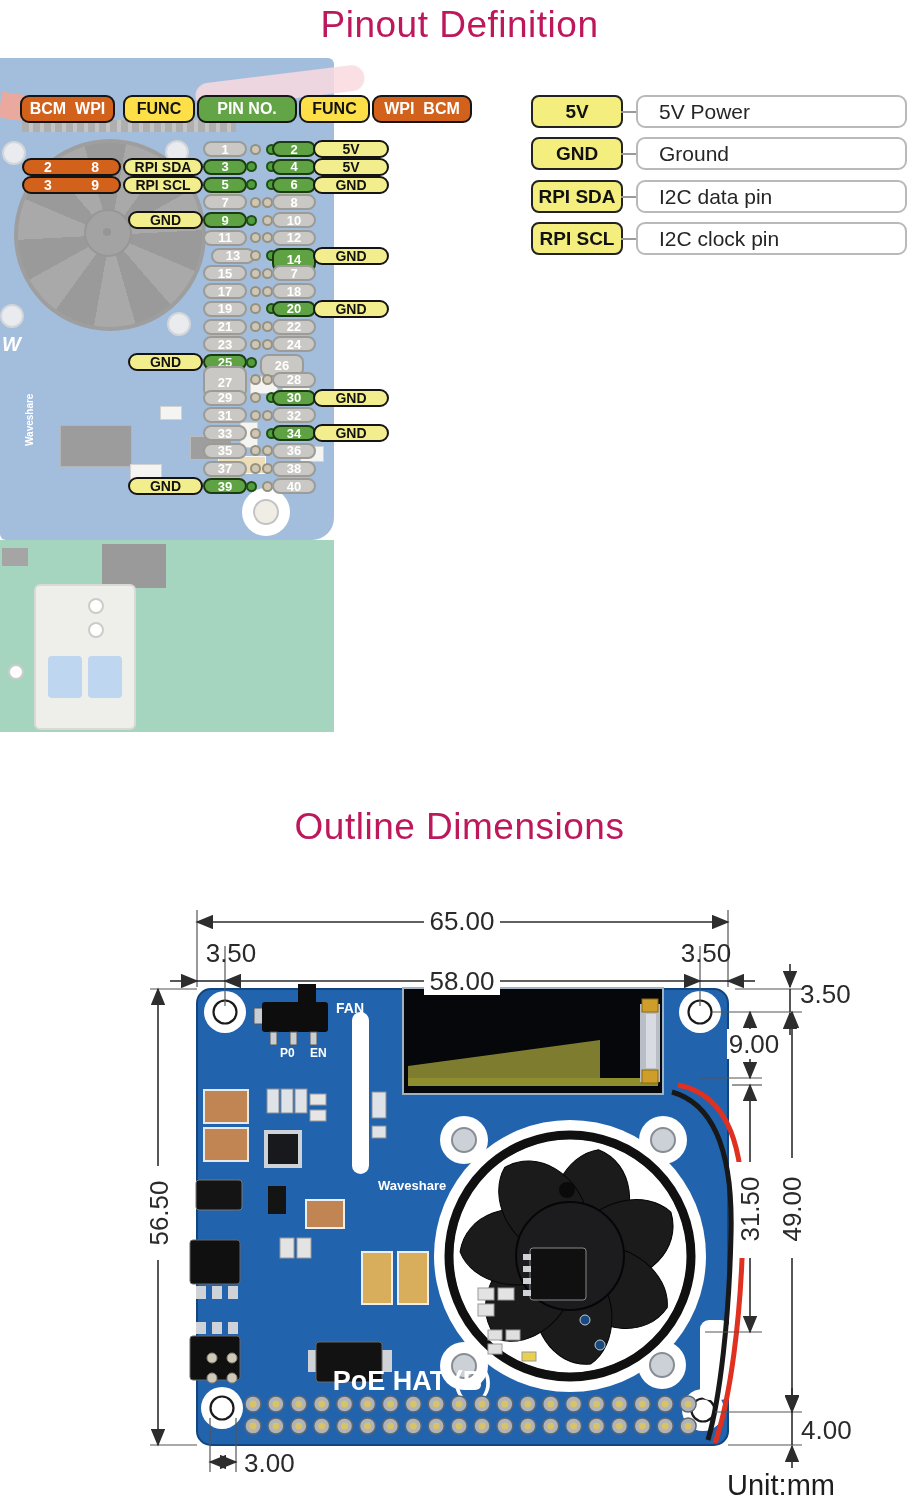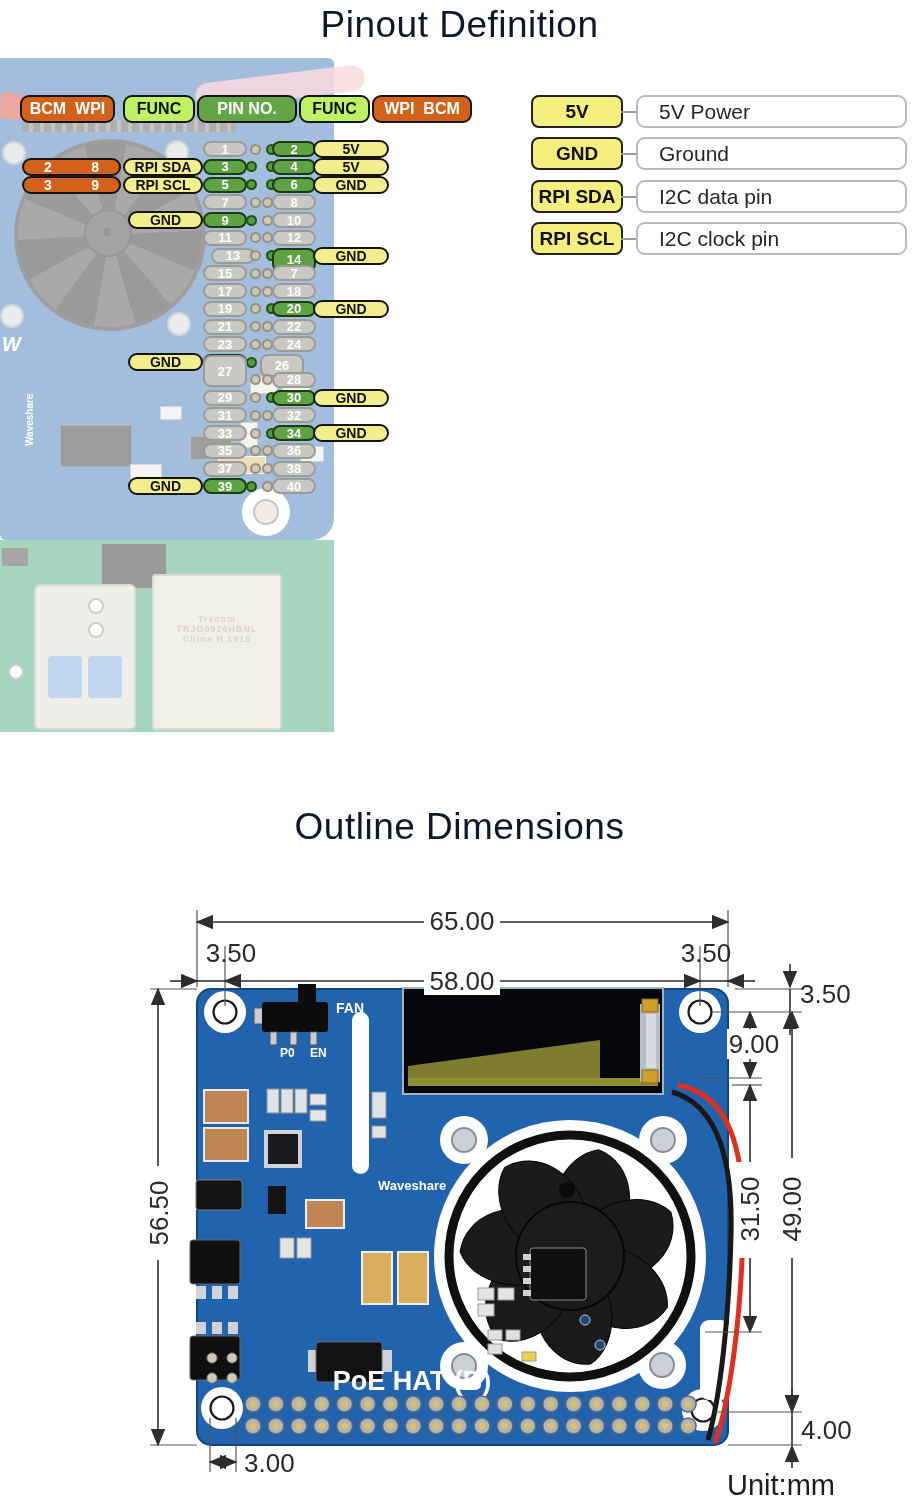--- a/index.html
+++ b/index.html
@@ -1,25 +1,25 @@
 <!DOCTYPE html>
 <html><head>
 <meta charset="utf-8">
 <style>
   html,body{margin:0;padding:0}
   body{width:919px;height:1500px;position:relative;background:#fff;overflow:hidden;
        font-family:"Liberation Sans",sans-serif;}
-  .title{position:absolute;width:100%;text-align:center;color:#0f172a;font-size:37px;
+  .title{position:absolute;width:100%;text-align:center;color:#be185d;font-size:37px;
          letter-spacing:.5px;font-weight:400}
   
   .hbadge{position:absolute;top:95px;height:28px;border:2px solid #161616;border-radius:9px;
           display:flex;align-items:center;justify-content:center;font-weight:bold;font-size:16px;
           white-space:pre;box-sizing:border-box;z-index:4}
   .bg-orange{background:#d2611c;color:#fff}
-  .bg-yellow{background:#bef264;color:#111}
+  .bg-yellow{background:#fde047;color:#111}
   .bg-green{background:#63a446;color:#fff}
   
   #pin-rows{position:absolute;left:0;top:0;z-index:3}
   .pbox{position:absolute;width:44px;height:16px;box-sizing:border-box;border-radius:8px;
         color:#fff;font-weight:bold;font-size:13px;display:flex;align-items:center;
         justify-content:center;line-height:1}
   .pbox.gray{background:#c9c8c4;border:2px solid #9b9b97}
   .pbox.act{background:#5ea244;border:2px solid #1c3b10}
   .ball{position:absolute;width:11px;height:11px;border-radius:50%;box-sizing:border-box}
   .ball.gray{background:#cfc7b6;border:2px solid #97907f}
@@ -79,25 +79,20 @@
   <div style="left:130px;top:408px;width:30px;height:18px;background:#e7e7e2;border:1px solid #999"></div>
   <div style="left:218px;top:400px;width:46px;height:16px;background:#d9b55f;border:1px solid #eee"></div>
   <div style="left:242px;top:432px;width:48px;height:48px;border-radius:50%;background:#fff"></div>
   <div style="left:253px;top:443px;width:26px;height:26px;border-radius:50%;background:#ddd7c4;border:2px solid #777;box-sizing:border-box"></div>
   <div style="left:0;top:484px;width:334px;height:192px;background:#35a06e"></div>
   <div style="left:102px;top:488px;width:64px;height:44px;background:#1b1b1b"></div>
   <div style="left:2px;top:492px;width:26px;height:18px;background:#333"></div>
   <div style="left:34px;top:528px;width:102px;height:146px;background:#d8d8d0;border:2px solid #a8a8a0;border-radius:6px;box-sizing:border-box"></div>
   <div style="left:48px;top:600px;width:34px;height:42px;background:#6ba3dc;border-radius:4px"></div>
   <div style="left:88px;top:600px;width:34px;height:42px;background:#6ba3dc;border-radius:4px"></div>
-  <div style="left:152px;top:518px;width:130px;height:156px;background:#dedacb;border:2px solid #b0ac9c;border-radius:4px;box-sizing:border-box;padding-top:38px;font-size:9px;letter-spacing:1px;color:#a89e85;font-weight:bold">
-    <span class="eth-line">Trxcom</span>
-    <span class="eth-line">TRJG0926HBNL</span>
-    <span class="eth-line">China H 1918</span>
-  </div>
   <div style="left:88px;top:542px;width:16px;height:16px;border-radius:50%;background:#fff;border:2px solid #8b8b80;box-sizing:border-box"></div>
   <div style="left:88px;top:566px;width:16px;height:16px;border-radius:50%;background:#fff;border:2px solid #8b8b80;box-sizing:border-box"></div>
   <div style="left:8px;top:608px;width:16px;height:16px;border-radius:50%;background:#fff;border:2px solid #8b8b80;box-sizing:border-box"></div>
 </div>
 
 <div class="hbadge bg-orange" style="left:20px;width:95px">BCM  WPI</div>
 <div class="hbadge bg-yellow" style="left:123px;width:72px">FUNC</div>
 <div class="hbadge bg-green" style="left:197px;width:100px">PIN NO.</div>
 <div class="hbadge bg-yellow" style="left:299px;width:71px">FUNC</div>
 <div class="hbadge bg-orange" style="left:372px;width:100px">WPI  BCM</div>
@@ -165,21 +160,21 @@
     <div class="pbox gray" style="left: 272px; top: 318.5px; width: 44px; height: 16px;">22</div>
     <div class="pbox gray" style="left: 203px; top: 336.25px; width: 44px; height: 16px;">23</div>
     <div class="ball gray" style="left: 250px; top: 338.75px;"></div>
     <div class="ball gray" style="left: 262px; top: 338.75px;"></div>
     <div class="pbox gray" style="left: 272px; top: 336.25px; width: 44px; height: 16px;">24</div>
     <div class="flabel" style="left: 128px; top: 353px; width: 75px; height: 18px;">GND</div>
     <div class="pbox act" style="left: 203px; top: 354px; width: 44px; height: 16px;">25</div>
     <div class="ball act" style="left: 246px; top: 356.5px;"></div>
     <div class="ball gray" style="left: 262px; top: 356.5px;"></div>
     <div class="pbox gray" style="left: 260px; top: 354px; width: 44px; height: 23px;">26</div>
-    <div class="pbox gray" style="left: 203px; top: 355px; width: 44px; height: 32px;">27</div>
+    <div class="pbox gray" style="left: 203px; top: 366px; width: 44px; height: 32px;">27</div>
     <div class="ball gray" style="left: 250px; top: 374.25px;"></div>
     <div class="ball gray" style="left: 262px; top: 374.25px;"></div>
     <div class="pbox gray" style="left: 272px; top: 371.75px; width: 44px; height: 16px;">28</div>
     <div class="pbox gray" style="left: 203px; top: 389.5px; width: 44px; height: 16px;">29</div>
     <div class="ball gray" style="left: 250px; top: 392px;"></div>
     <div class="ball act" style="left: 266px; top: 392px;"></div>
     <div class="pbox act" style="left: 272px; top: 389.5px; width: 44px; height: 16px;">30</div>
     <div class="flabel" style="left: 313px; top: 388.5px; width: 76px; height: 18px;">GND</div>
     <div class="pbox gray" style="left: 203px; top: 407.25px; width: 44px; height: 16px;">31</div>
     <div class="ball gray" style="left: 250px; top: 409.75px;"></div>

